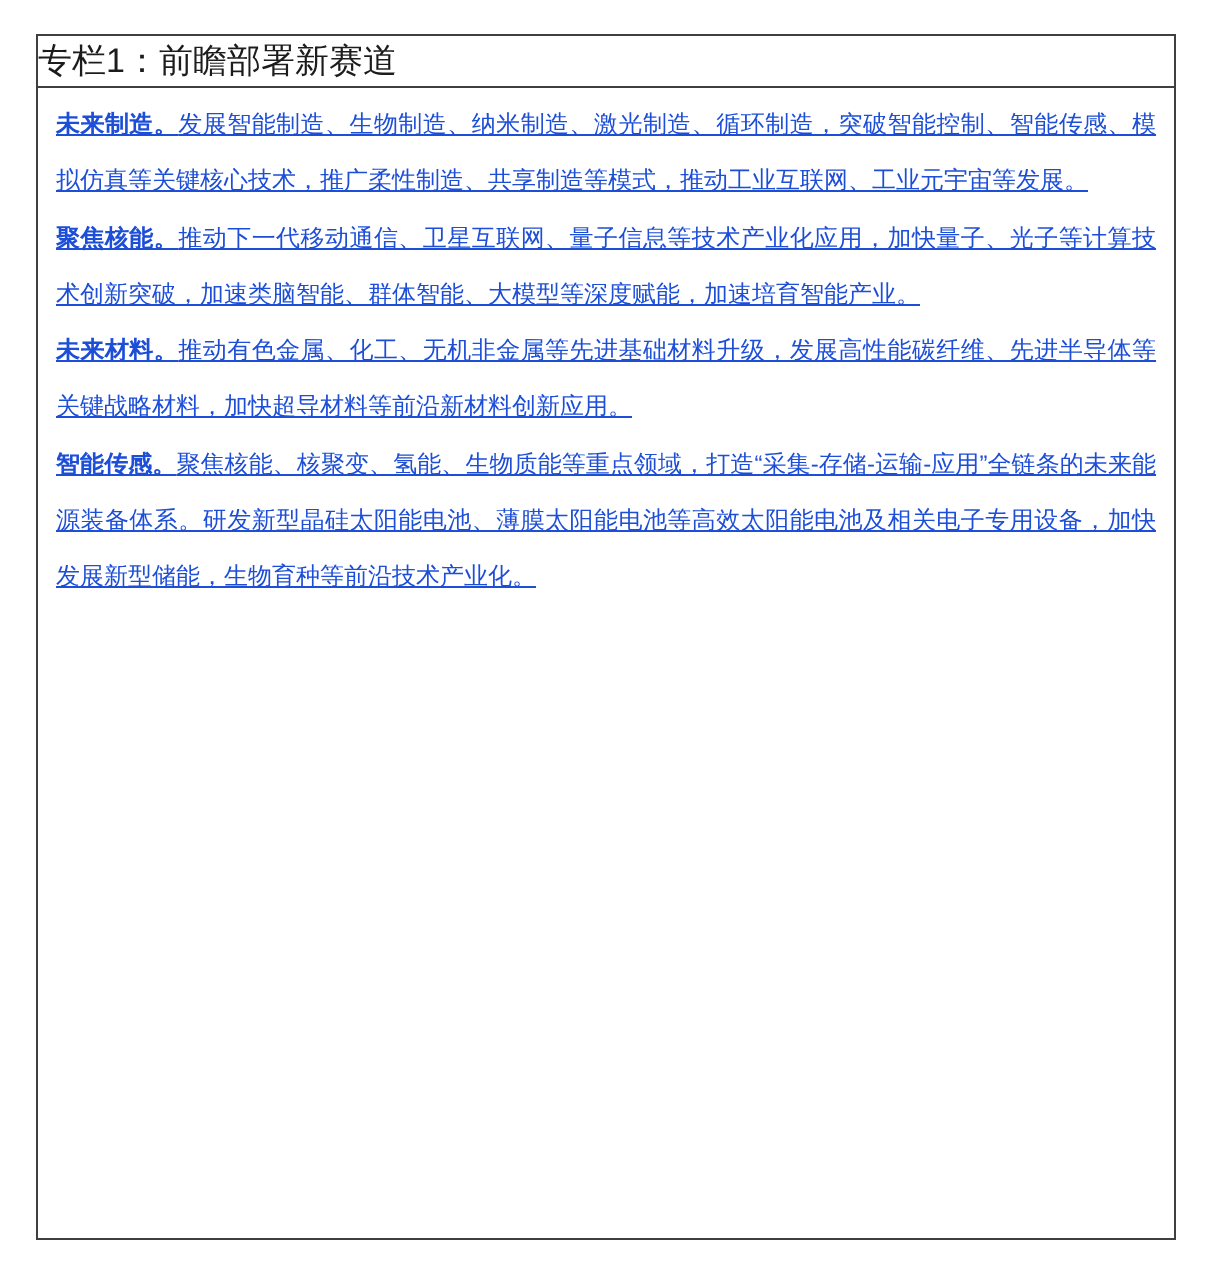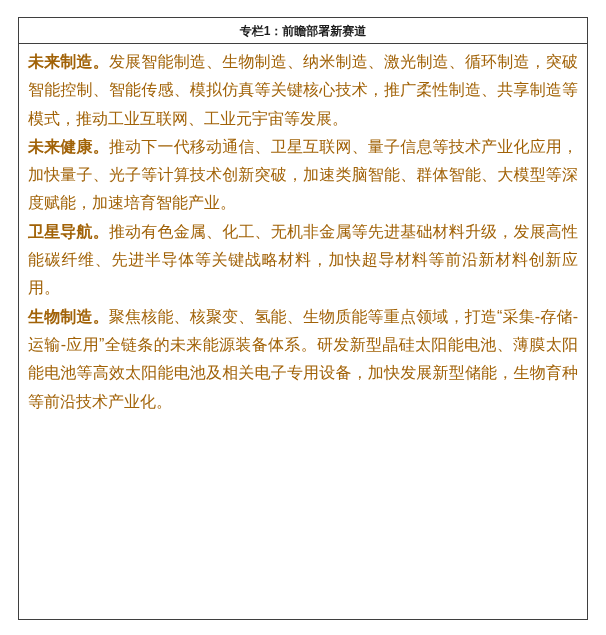--- a/index.html
+++ b/index.html
@@ -22,55 +22,56 @@
     width: 570px;
     height: 603px;
     border: 1px solid #3f3f3f;
     box-sizing: border-box;
     background: #ffffff;
   }
   .column-title {
     height: 26px;
     line-height: 26px;
     border-bottom: 1px solid #3f3f3f;
-    text-align: center;
-    font-weight: bold;
-    font-size: 12px;
+    text-align: left;
+    font-weight: normal;
+    font-size: 17px;
     color: #1c1c1c;
     box-sizing: border-box;
   }
   .column-content {
     padding: 4px 9px 0 9px;
-    font-size: 16px;
+    font-size: 12px;
     line-height: 28.3px;
-    color: #a16207;
+    color: #1d4ed8;
     text-align: justify;
+    text-decoration: underline;
   }
   .column-content p {
     margin: 0;
     text-align: justify;
   }
   .section-heading {
     font-weight: bold;
   }
 </style>
 </head>
 <body>
 
 <div class="page">
   <div class="column-box">
     <div class="column-title">专栏1：前瞻部署新赛道</div>
     <div class="column-content">
       <p>
         <span class="section-heading">未来制造。</span><span>发展智能制造、生物制造、纳米制造、激光制造、循环制造，突破智能控制、智能传感、模拟仿真等关键核心技术，推广柔性制造、共享制造等模式，推动工业互联网、工业元宇宙等发展。</span>
       </p>
       <p>
-        <span class="section-heading">未来健康。</span><span>推动下一代移动通信、卫星互联网、量子信息等技术产业化应用，加快量子、光子等计算技术创新突破，加速类脑智能、群体智能、大模型等深度赋能，加速培育智能产业。</span>
+        <span class="section-heading">聚焦核能。</span><span>推动下一代移动通信、卫星互联网、量子信息等技术产业化应用，加快量子、光子等计算技术创新突破，加速类脑智能、群体智能、大模型等深度赋能，加速培育智能产业。</span>
       </p>
       <p>
-        <span class="section-heading">卫星导航。</span><span>推动有色金属、化工、无机非金属等先进基础材料升级，发展高性能碳纤维、先进半导体等关键战略材料，加快超导材料等前沿新材料创新应用。</span>
+        <span class="section-heading">未来材料。</span><span>推动有色金属、化工、无机非金属等先进基础材料升级，发展高性能碳纤维、先进半导体等关键战略材料，加快超导材料等前沿新材料创新应用。</span>
       </p>
       <p>
-        <span class="section-heading">生物制造。</span><span>聚焦核能、核聚变、氢能、生物质能等重点领域，打造“采集-存储-运输-应用”全链条的未来能源装备体系。研发新型晶硅太阳能电池、薄膜太阳能电池等高效太阳能电池及相关电子专用设备，加快发展新型储能，生物育种等前沿技术产业化。</span>
+        <span class="section-heading">智能传感。</span><span>聚焦核能、核聚变、氢能、生物质能等重点领域，打造“采集-存储-运输-应用”全链条的未来能源装备体系。研发新型晶硅太阳能电池、薄膜太阳能电池等高效太阳能电池及相关电子专用设备，加快发展新型储能，生物育种等前沿技术产业化。</span>
       </p>
     </div>
   </div>
 </div>
 
 </body></html>

